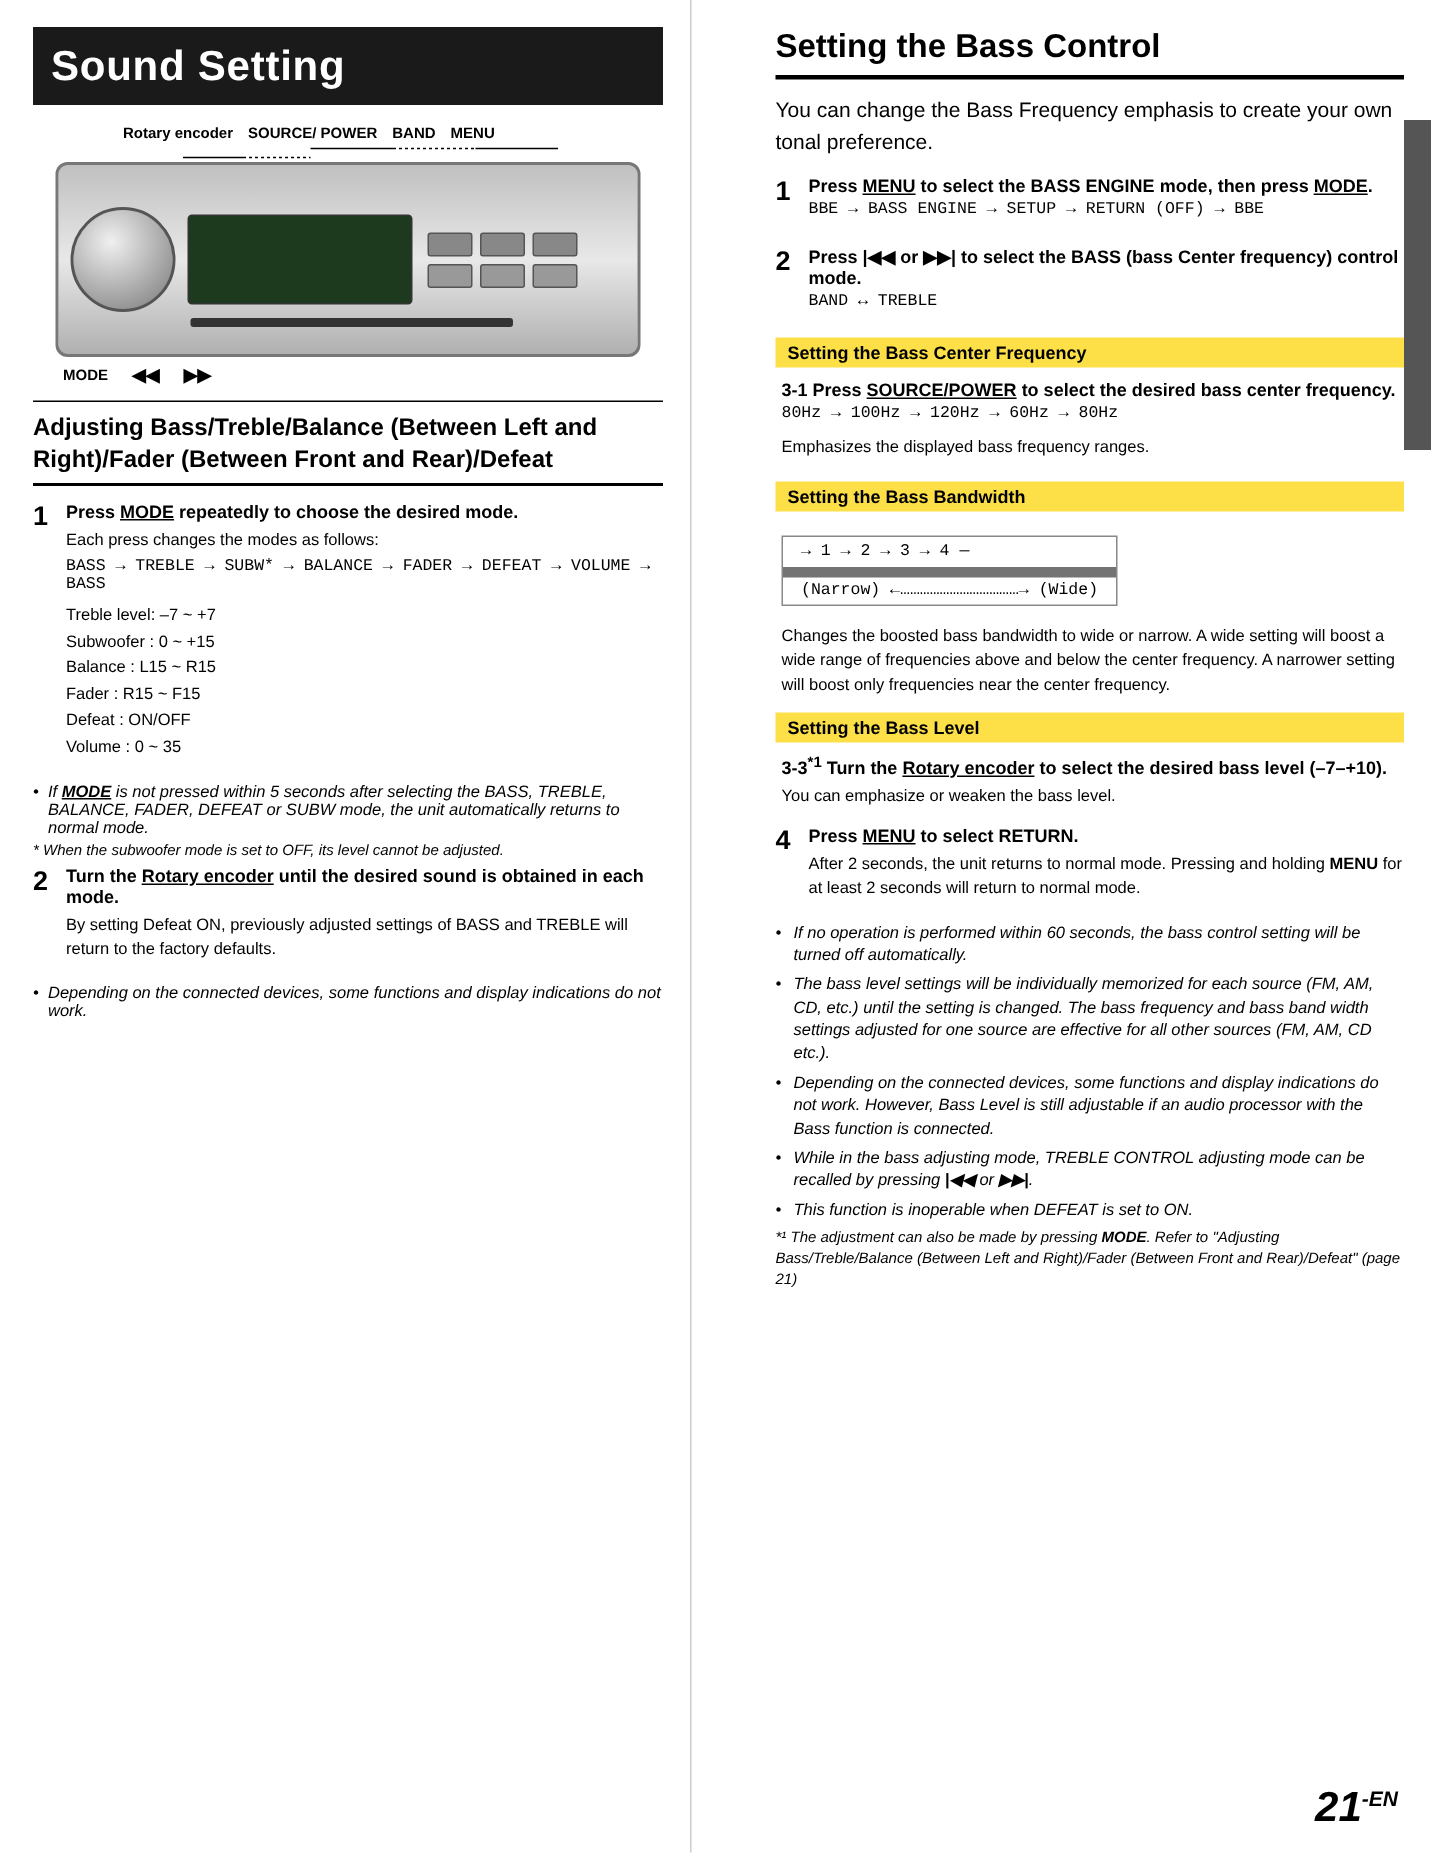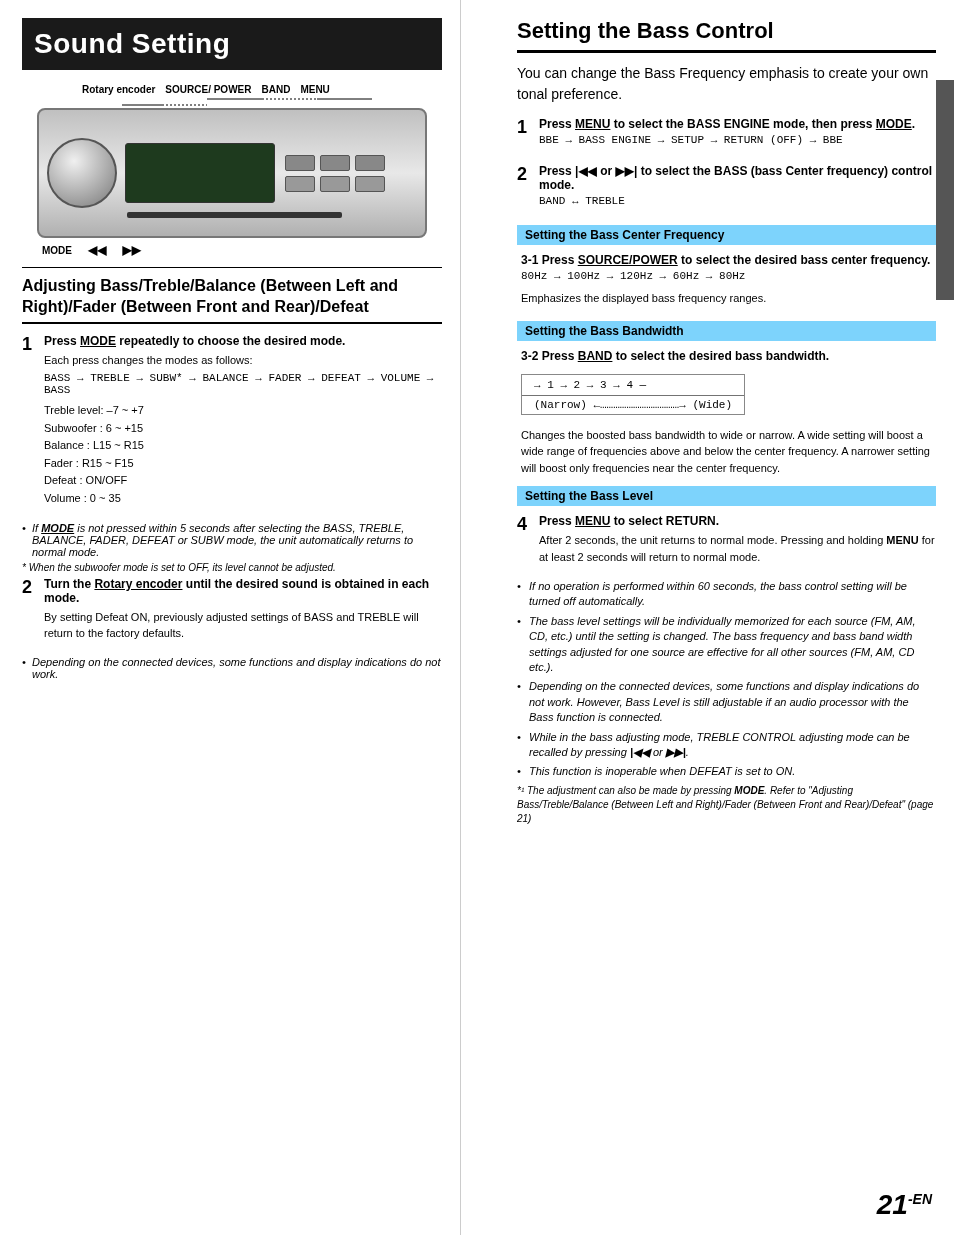--- a/index.html
+++ b/index.html
@@ -135,21 +135,21 @@
       font-weight: bold;
       font-size: 12px;
       margin-bottom: 3px;
     }
     .right-step-sub {
       font-size: 11px;
       font-family: 'Courier New', monospace;
       margin: 2px 0 8px 0;
     }
     .subsection-bar {
-      background: #7dd3fc;
+      background: #fde047;
       padding: 3px 8px;
       font-weight: bold;
       font-size: 12px;
       margin: 10px 0 8px 0;
     }
     .right-body {
       font-size: 11px;
       line-height: 1.5;
       margin: 4px 0;
     }
@@ -267,21 +267,21 @@
     <div class="step clearfix">
       <span class="step-number">1</span>
       <div class="step-content">
         <div class="step-title">
           Press <span class="keyword-underline">MODE</span> repeatedly to choose the desired mode.
         </div>
         <div class="step-body">Each press changes the modes as follows:</div>
         <div class="mode-sequence">BASS → TREBLE → SUBW* → BALANCE → FADER → DEFEAT → VOLUME → BASS</div>
         <div class="level-list">
           <div>Treble level: –7 ~ +7</div>
-          <div>Subwoofer : 6 ~ +15</div>
+          <div>Subwoofer : 0 ~ +15</div>
           <div>Balance : L15 ~ R15</div>
           <div>Fader : R15 ~ F15</div>
           <div>Defeat : ON/OFF</div>
           <div>Volume : 0 ~ 35</div>
         </div>
       </div>
     </div>
 
     <div class="bullet-note">
       <em>If <span style="font-weight:bold;text-decoration:underline;">MODE</span> is not pressed within 5 seconds after selecting the BASS, TREBLE, BALANCE, FADER, DEFEAT or SUBW mode, the unit automatically returns to normal mode.</em>
@@ -338,37 +338,42 @@
         </div>
         <div class="right-step-sub">80Hz → 100Hz → 120Hz → 60Hz → 80Hz</div>
         <div class="right-body">Emphasizes the displayed bass frequency ranges.</div>
       </div>
     </div>
 
     <div class="subsection-bar">Setting the Bass Bandwidth</div>
 
     <div class="right-step">
       <div style="margin-left:4px;">
-        <div class="right-step-title">
-          <b>3</b>-2 Press <span class="keyword-underline">BAND</span> to select the desired bass bandwidth.
-        </div>
         <div style="margin: 8px 0; display:inline-block; border:1px solid #888;">
-          <div style="padding:4px 12px; font-size:11px; font-family:'Courier New',monospace; border-bottom:1px solid #737373;">
+          <div style="padding:4px 12px; font-size:11px; font-family:'Courier New',monospace; border-bottom:7px solid #737373;">
             <span>→  1  →  2  →  3  →  4  —</span>
           </div>
           <div style="padding:3px 12px; font-size:11px; font-family:'Courier New',monospace;">
             <span>(Narrow) ←………………………………→ (Wide)</span>
           </div>
         </div>
         <div class="right-body">Changes the boosted bass bandwidth to wide or narrow. A wide setting will boost a wide range of frequencies above and below the center frequency. A narrower setting will boost only frequencies near the center frequency.</div>
       </div>
     </div>
 
     <div class="subsection-bar">Setting the Bass Level</div>
 
+    <div class="right-step">
+      <div style="margin-left:4px;">
+        <div class="right-step-title">
+          <b>3</b>-3<sup>*1</sup> Turn the <span class="keyword-underline">Rotary encoder</span> to select the desired bass level (–7–+10).
+        </div>
+        <div class="right-body">You can emphasize or weaken the bass level.</div>
+      </div>
+    </div>
 
     <div class="right-step clearfix">
       <span class="right-step-number">4</span>
       <div class="right-step-content">
         <div class="right-step-title">
           Press <span class="keyword-underline">MENU</span> to select RETURN.
         </div>
         <div class="right-body">
           After 2 seconds, the unit returns to normal mode. Pressing and holding <span style="font-weight:bold;">MENU</span> for at least 2 seconds will return to normal mode.
         </div>

